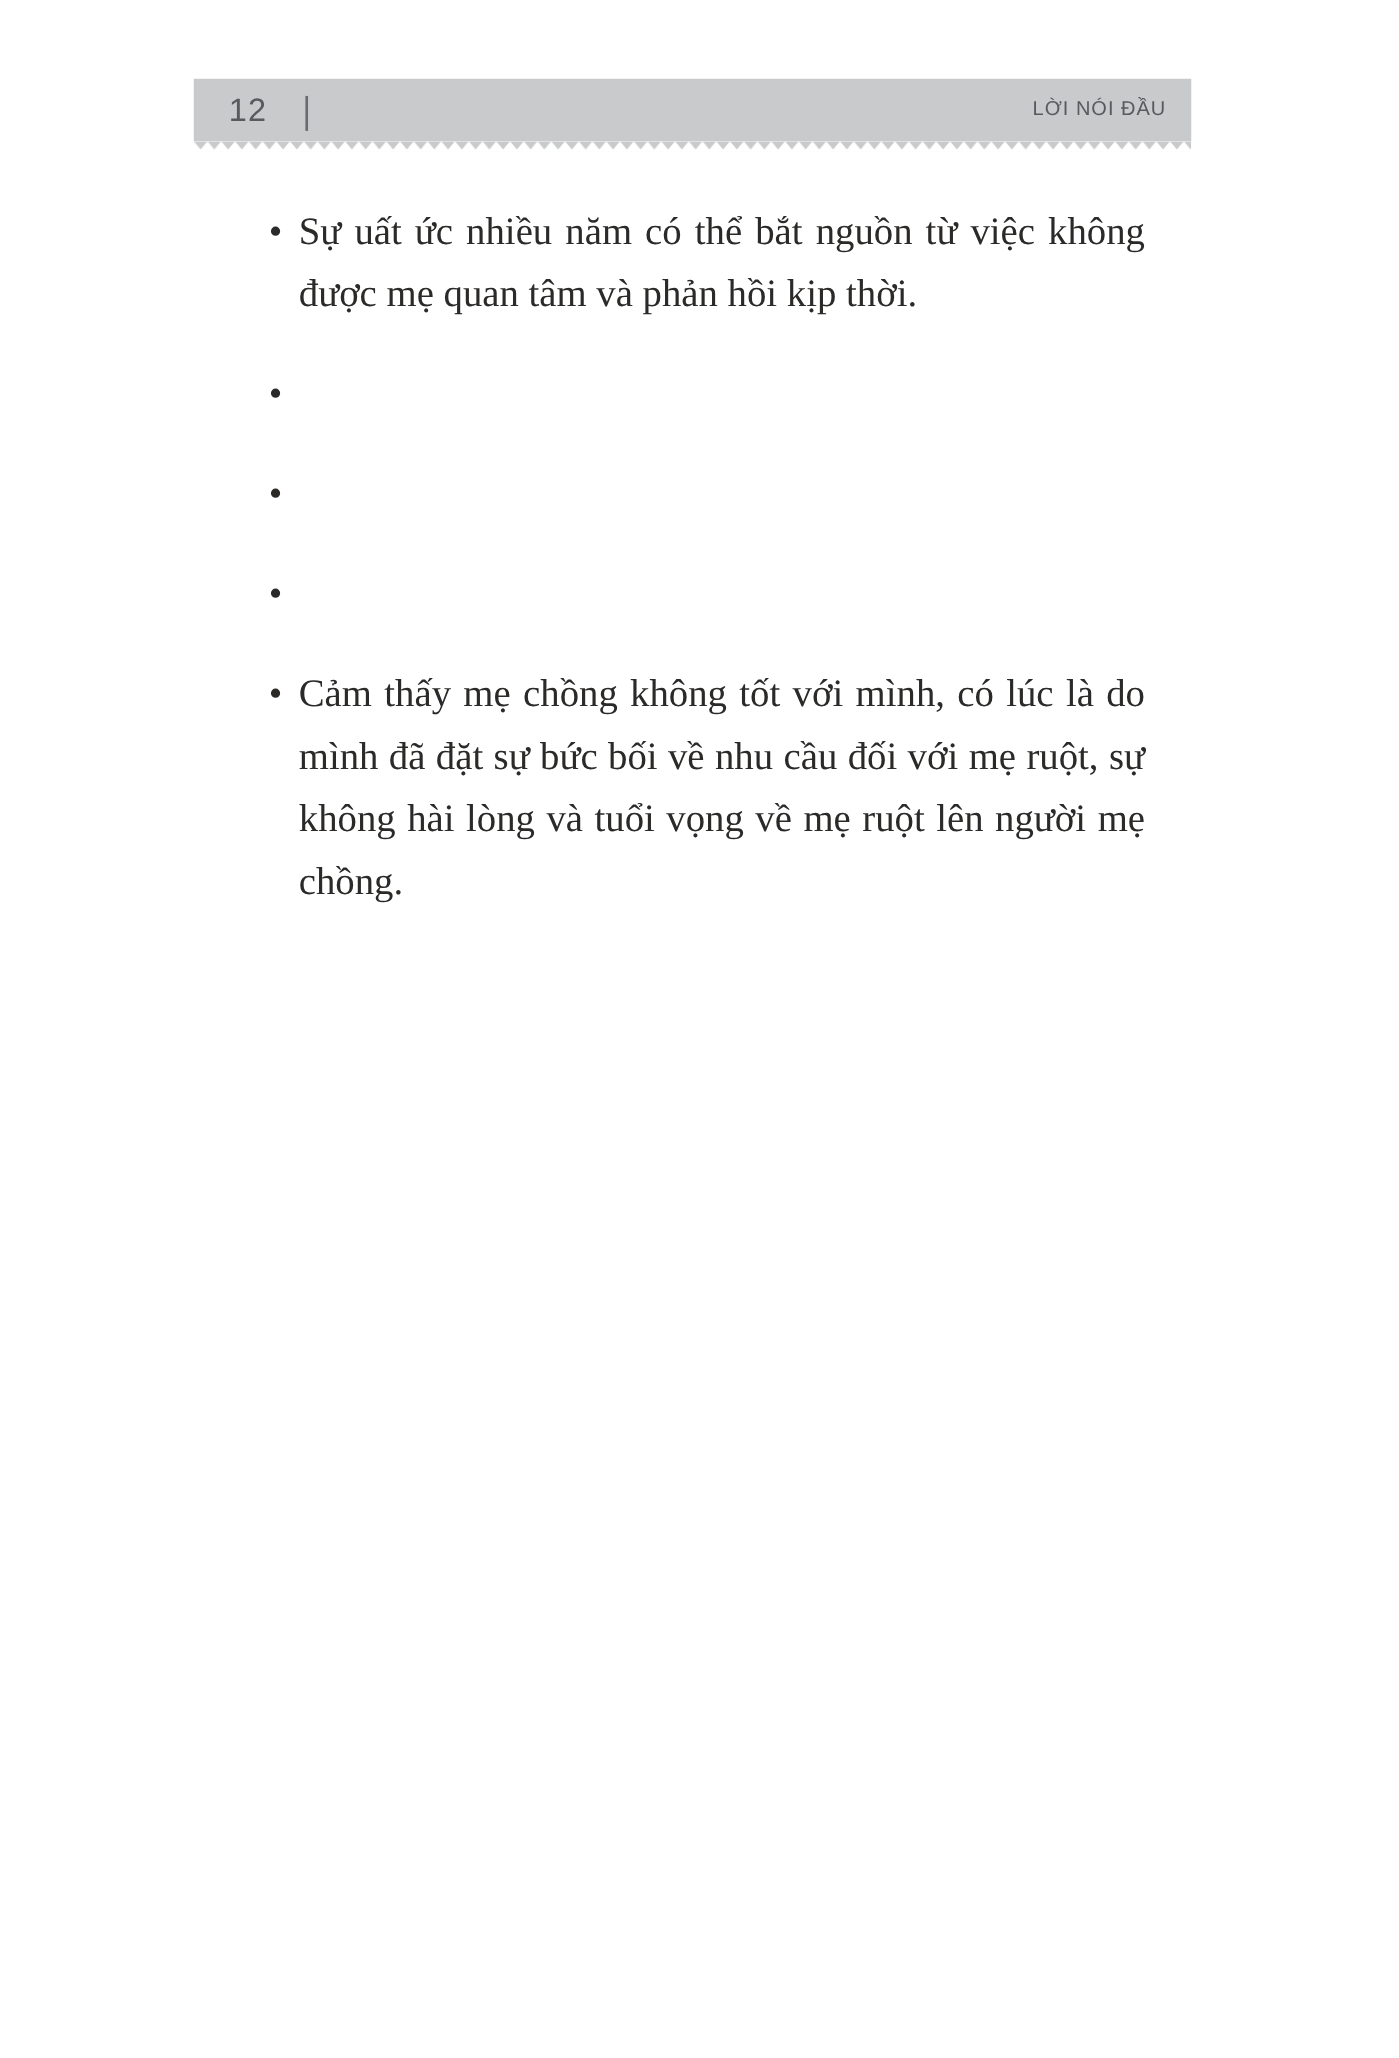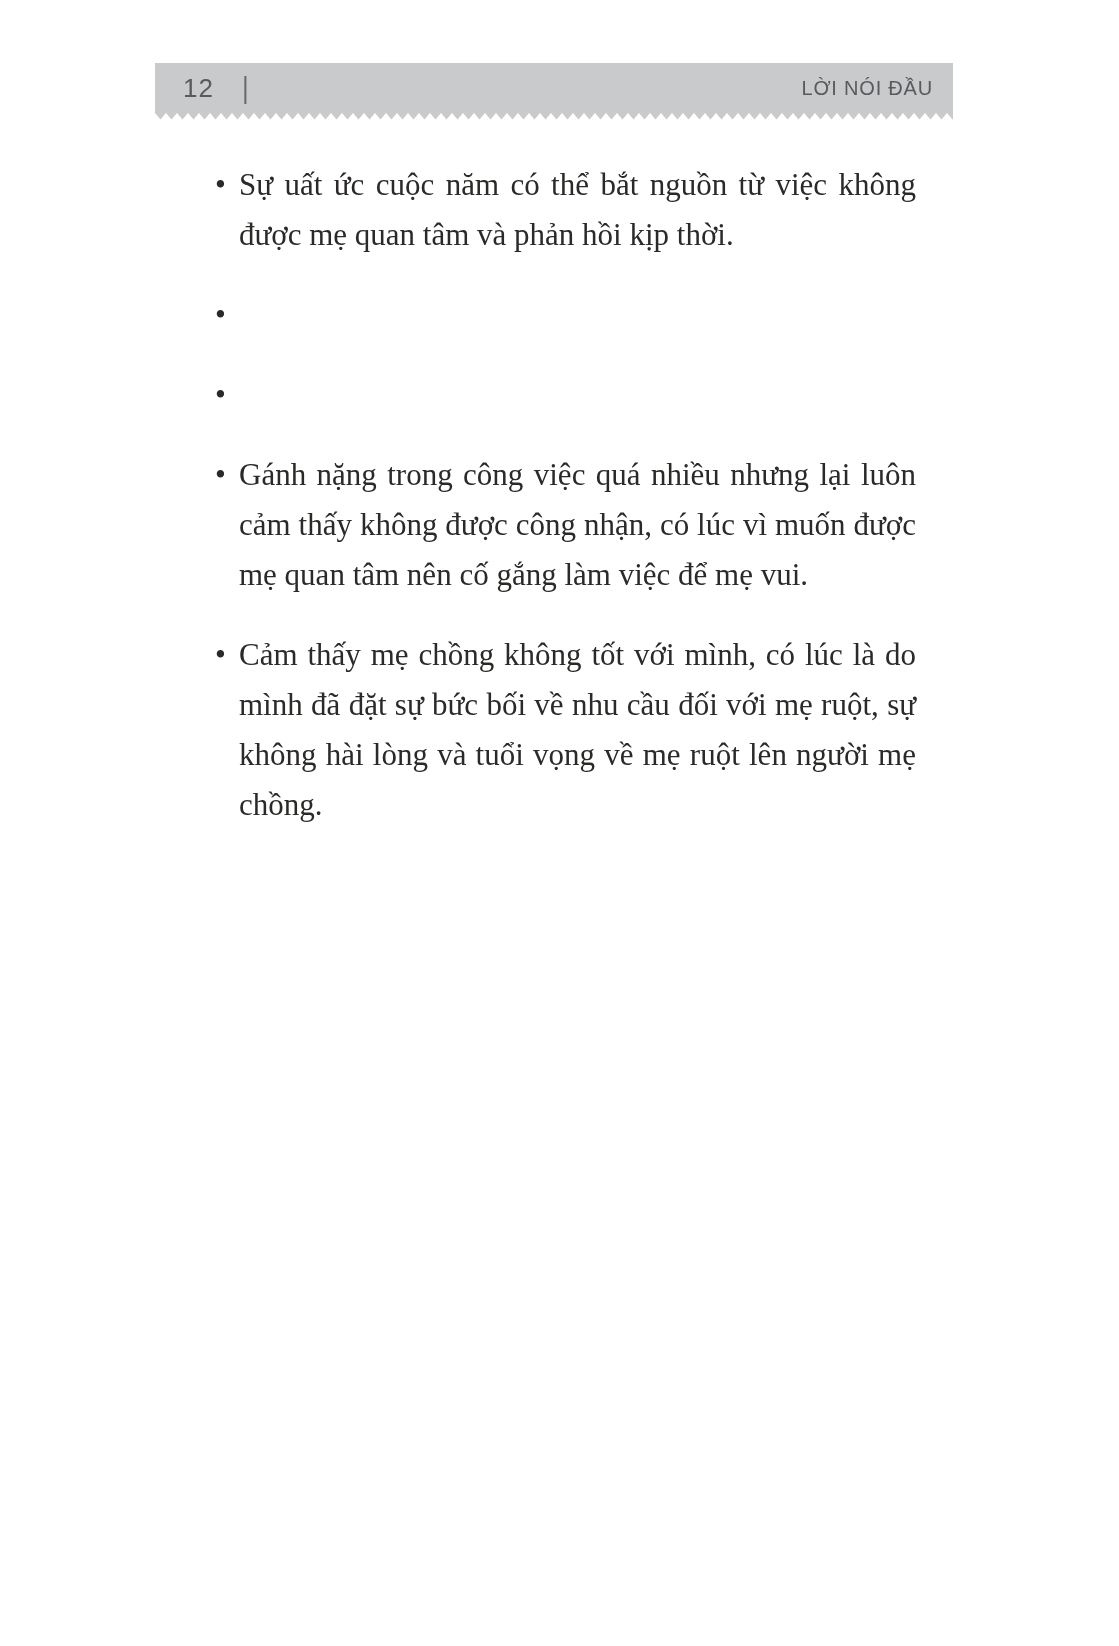--- a/index.html
+++ b/index.html
@@ -41,21 +41,21 @@
     font-size: 26px;
     letter-spacing: 1px;
   }
   .header-divider {
     font-size: 26px;
     font-weight: 300;
     color: #6a6b6f;
     transform: scaleY(1.15);
   }
   .section-title {
-    font-size: 20px;
+    font-size: 16px;
     letter-spacing: 0.8px;
   }
   .sawtooth {
     position: absolute;
     left: 155px;
     top: 113px;
     width: 798px;
     height: 8px;
     display: block;
   }
@@ -120,34 +120,33 @@
     </defs>
     <rect x="0" y="0" width="798" height="8" fill="url(#saw)"></rect>
   </svg>
 
   <div class="content">
 
     <div class="bullet-list">
 
       <div class="bullet-item">
         <span class="bullet-dot">•</span>
-        <span class="bullet-text">Sự uất ức cuộc năm có thể bắt nguồn từ việc không được mẹ quan tâm và phản hồi kịp thời.</span>
+        <span class="bullet-text">Sự uất ức nhiều năm có thể bắt nguồn từ việc không được mẹ quan tâm và phản hồi kịp thời.</span>
       </div>
 
       <div class="bullet-item">
         <span class="bullet-dot">•</span>
       </div>
 
       <div class="bullet-item">
         <span class="bullet-dot">•</span>
       </div>
 
       <div class="bullet-item">
         <span class="bullet-dot">•</span>
-        <span class="bullet-text">Gánh nặng trong công việc quá nhiều nhưng lại luôn cảm thấy không được công nhận, có lúc vì muốn được mẹ quan tâm nên cố gắng làm việc để mẹ vui.</span>
       </div>
 
       <div class="bullet-item">
         <span class="bullet-dot">•</span>
         <span class="bullet-text">Cảm thấy mẹ chồng không tốt với mình, có lúc là do mình đã đặt sự bức bối về nhu cầu đối với mẹ ruột, sự không hài lòng và tuổi vọng về mẹ ruột lên người mẹ chồng.</span>
       </div>
 
     </div>
 
 

